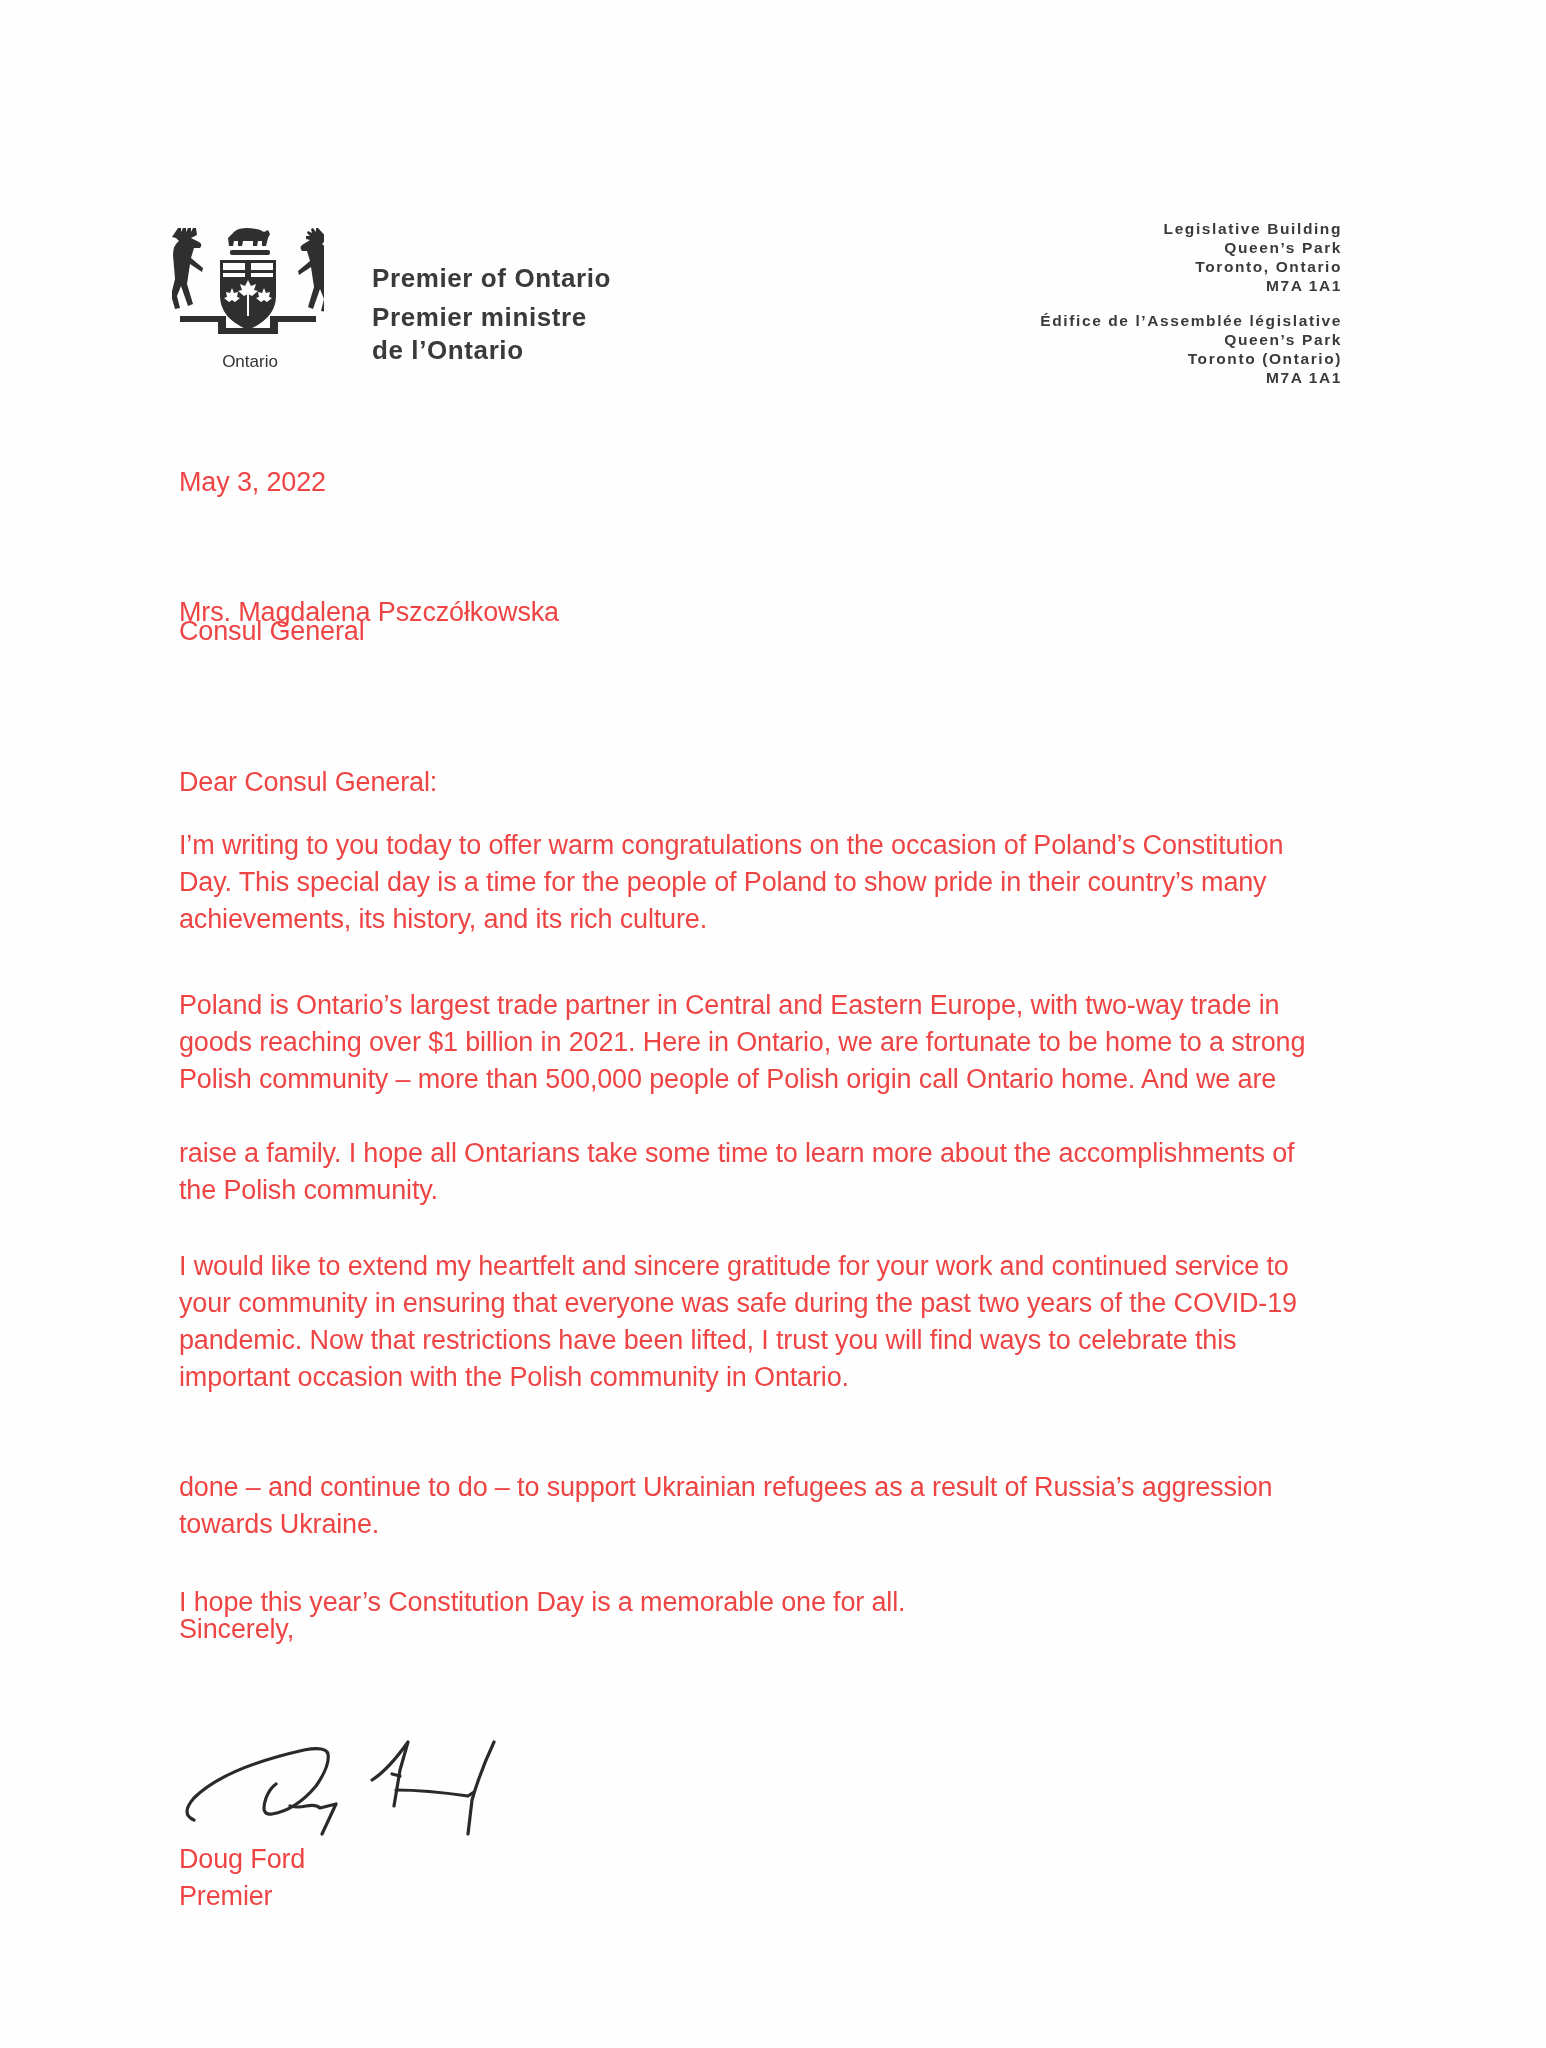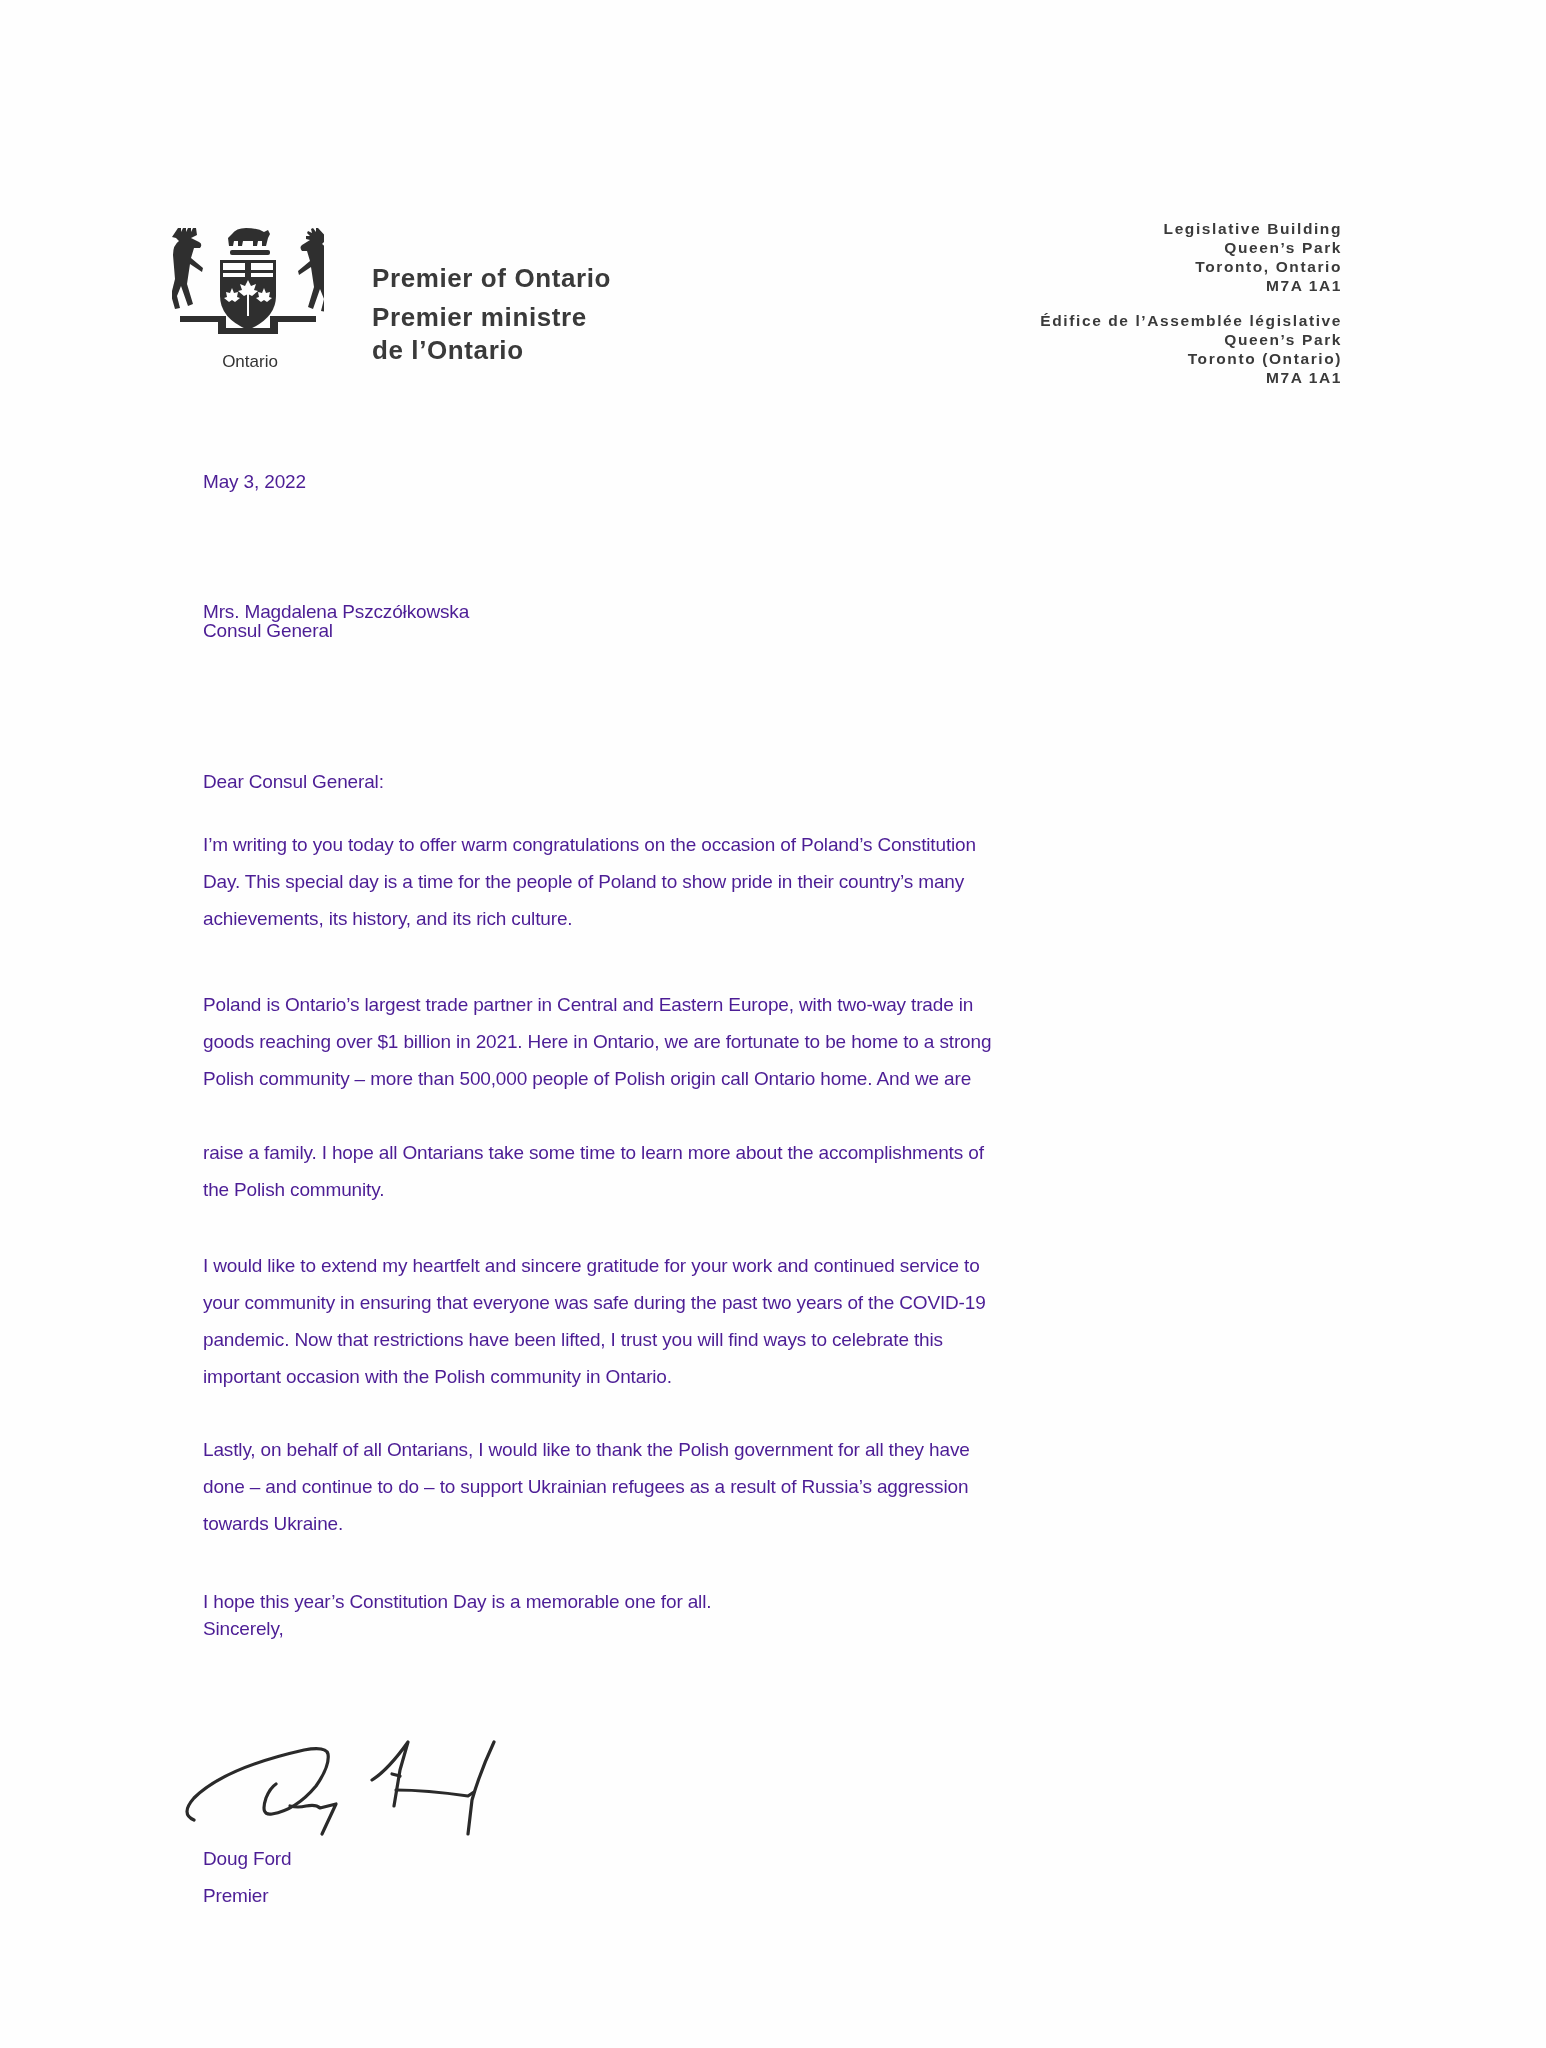--- a/index.html
+++ b/index.html
@@ -7,22 +7,22 @@
     .page { position: absolute; left: 0; top: 0; width: 1546px; height: 2048px; background: #fefefe; }
     .crest { position: absolute; left: 172px; top: 222px; width: 152px; height: 120px; }
     .crest-label { position: absolute; left: 205px; top: 352px; width: 90px; text-align: center;
       font-family: "Liberation Sans", sans-serif; font-size: 17px; color: #333; }
     .title { position: absolute; left: 372px; font-family: "Liberation Sans", sans-serif; font-weight: bold;
       font-size: 26px; color: #3a3a3a; white-space: nowrap; letter-spacing: 0.6px; }
     .addr { position: absolute; right: 204px; width: 520px; text-align: right;
       font-family: "Liberation Sans", sans-serif; font-weight: bold; font-size: 15.5px; color: #3a3a3a;
       letter-spacing: 1.6px; line-height: 19px; }
     .addr div { white-space: nowrap; }
-    .line { position: absolute; left: 179px; font-family: "Liberation Sans", sans-serif; font-size: 19px;
-      color: #4c1d95; white-space: nowrap; line-height: 30px; letter-spacing: -0.15px; margin-left: 24px; }
+    .line { position: absolute; left: 179px; font-family: "Liberation Sans", sans-serif; font-size: 27px;
+      color: #ef4444; white-space: nowrap; line-height: 30px; letter-spacing: -0.15px; }
     .sig { position: absolute; left: 178px; top: 1728px; width: 340px; height: 115px; }
   </style>
 </head>
 <body>
 
 <div class="page">
 
   <svg class="crest" viewBox="0 0 152 120">
     <g fill="#2f2f2f">
 
@@ -84,21 +84,20 @@
   <div class="line" style="top:1027px;">goods reaching over $1 billion in 2021. Here in Ontario, we are fortunate to be home to a strong</div>
   <div class="line" style="top:1064px;">Polish community – more than 500,000 people of Polish origin call Ontario home. And we are</div>
   <div class="line" style="top:1138px;">raise a family. I hope all Ontarians take some time to learn more about the accomplishments of</div>
   <div class="line" style="top:1175px;">the Polish community.</div>
 
   <div class="line" style="top:1251px;">I would like to extend my heartfelt and sincere gratitude for your work and continued service to</div>
   <div class="line" style="top:1288px;">your community in ensuring that everyone was safe during the past two years of the COVID-19</div>
   <div class="line" style="top:1325px;">pandemic. Now that restrictions have been lifted, I trust you will find ways to celebrate this</div>
   <div class="line" style="top:1362px;">important occasion with the Polish community in Ontario.</div>
 
-  <div class="line" style="top:1435px;">Lastly, on behalf of all Ontarians, I would like to thank the Polish government for all they have</div>
   <div class="line" style="top:1472px;">done – and continue to do – to support Ukrainian refugees as a result of Russia’s aggression</div>
   <div class="line" style="top:1509px;">towards Ukraine.</div>
 
   <div class="line" style="top:1587px;">I hope this year’s Constitution Day is a memorable one for all.</div>
 
   <div class="line" style="top:1614px;">Sincerely,</div>
 
   <svg class="sig" viewBox="0 0 340 115">
     <g fill="none" stroke="#2a2a2a" stroke-width="3.2" stroke-linecap="round" stroke-linejoin="round">
       <path d="M16 92 q-14 -6 0 -22 q30 -30 110 -48 q22 -4 24 4 q2 12 -12 32 q-20 24 -44 28 q-12 2 -6 -16 q4 -10 10 -14"></path>

